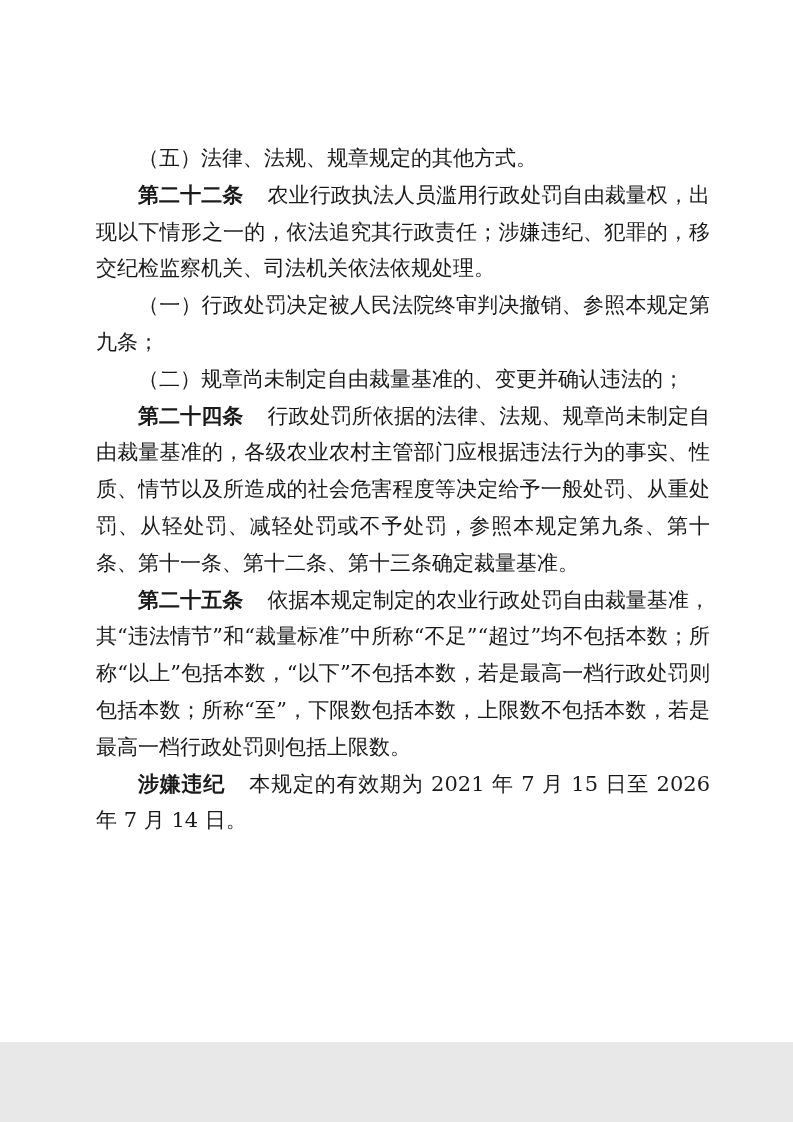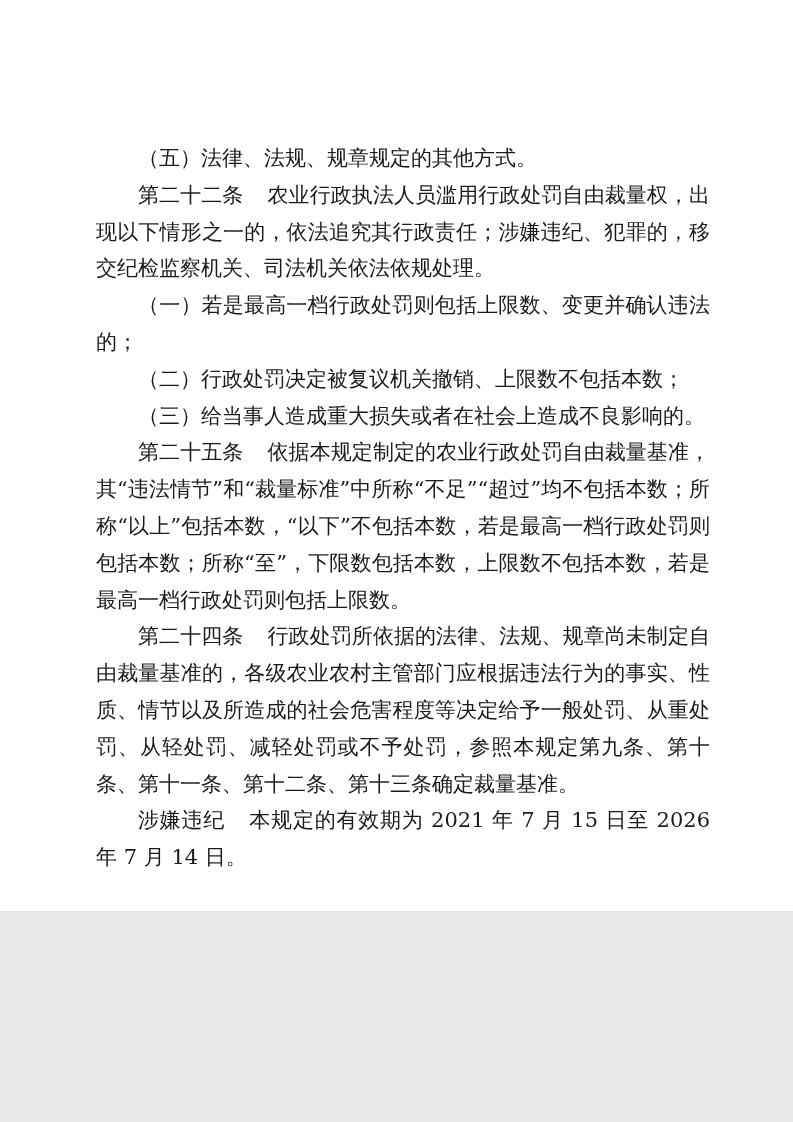--- a/index.html
+++ b/index.html
@@ -3,21 +3,21 @@
 <meta charset="utf-8">
 <style>
   html, body {
     margin: 0;
     padding: 0;
     background: #e8e8e8;
   }
   .page {
     position: relative;
     width: 793px;
-    height: 911px;
+    height: 1042px;
     margin: 0 auto;
     background: #ffffff;
     overflow: hidden;
     font-family: "DejaVu Serif", "Liberation Serif", serif;
     color: #1a1a1a;
   }
   .content {
     position: absolute;
     left: 96px;
     top: 140px;
@@ -27,21 +27,21 @@
     margin: 0;
     font-size: 21px;
     line-height: 36.8px;
     text-align: justify;
     text-justify: inter-character;
     text-indent: 2em;
     word-break: normal;
     overflow-wrap: break-word;
   }
   .article-title {
-    font-weight: 400;
+    font-weight: 700;
     margin-right: 1.15em;
   }
   .page-number {
     position: absolute;
     left: 102px;
     top: 1037px;
     font-size: 20px;
     line-height: 26px;
     color: #8b5cf6;
     letter-spacing: 0px;
@@ -50,29 +50,28 @@
 </head>
 <body>
 
 <div class="page">
   <div class="content">
 
     <p class="para">（五）法律、法规、规章规定的其他方式。</p>
 
     <p class="para"><b class="article-title">第二十二条</b><span>农业行政执法人员滥用行政处罚自由裁量权，出现以下情形之一的，依法追究其行政责任；涉嫌违纪、犯罪的，移交纪检监察机关、司法机关依法依规处理。</span></p>
 
-    <p class="para">（一）若是最高一档行政处罚则包括上限数、变更并确认违法的；</p>
+    <p class="para">（一）行政处罚决定被人民法院终审判决撤销、参照本规定第九条；</p>
 
-    <p class="para">（二）行政处罚决定被复议机关撤销、上限数不包括本数；</p>
-
-    <p class="para">（三）给当事人造成重大损失或者在社会上造成不良影响的。</p>
+    <p class="para">（二）规章尚未制定自由裁量基准的、变更并确认违法的；</p>
 
 
-    <p class="para"><b class="article-title">第二十五条</b><span>依据本规定制定的农业行政处罚自由裁量基准，其“违法情节”和“裁量标准”中所称“不足”“超过”均不包括本数；所称“以上”包括本数，“以下”不包括本数，若是最高一档行政处罚则包括本数；所称“至”，下限数包括本数，上限数不包括本数，若是最高一档行政处罚则包括上限数。</span></p>
 
     <p class="para"><b class="article-title">第二十四条</b><span>行政处罚所依据的法律、法规、规章尚未制定自由裁量基准的，各级农业农村主管部门应根据违法行为的事实、性质、情节以及所造成的社会危害程度等决定给予一般处罚、从重处罚、从轻处罚、减轻处罚或不予处罚，参照本规定第九条、第十条、第十一条、第十二条、第十三条确定裁量基准。</span></p>
+
+    <p class="para"><b class="article-title">第二十五条</b><span>依据本规定制定的农业行政处罚自由裁量基准，其“违法情节”和“裁量标准”中所称“不足”“超过”均不包括本数；所称“以上”包括本数，“以下”不包括本数，若是最高一档行政处罚则包括本数；所称“至”，下限数包括本数，上限数不包括本数，若是最高一档行政处罚则包括上限数。</span></p>
 
     <p class="para"><b class="article-title">涉嫌违纪</b><span>本规定的有效期为 2021 年 7 月 15 日至 2026 年 7 月 14 日。</span></p>
 
   </div>
 
   <div class="page-number">—10—</div>
 </div>
 
 </body></html>

